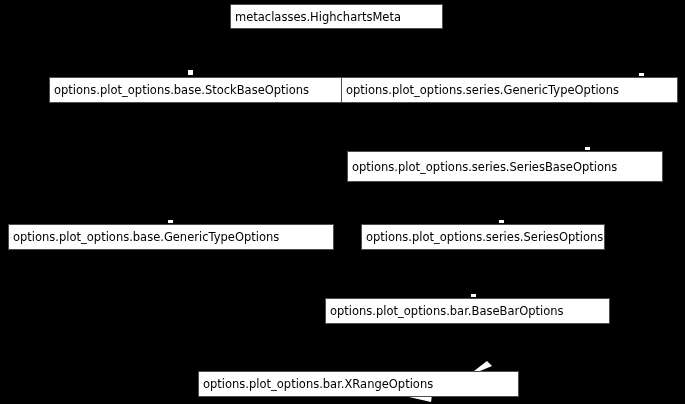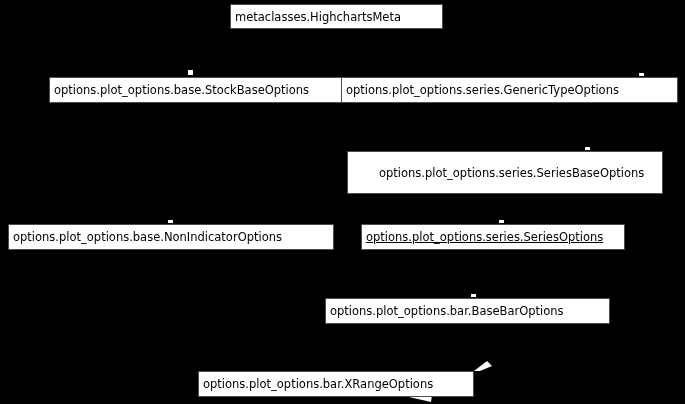--- a/index.html
+++ b/index.html
@@ -75,33 +75,33 @@
   </div>
 
   <div class="node" style="left:5px;   top:77px;  width:311px; height:26px;margin-left:44px;">
     <span>options.plot_options.base.StockBaseOptions</span>
   </div>
 
   <div class="node" style="left:341px; top:77px;  width:337px; height:26px;">
     <span>options.plot_options.series.GenericTypeOptions</span>
   </div>
 
-  <div class="node" style="left:347px; top:151px; width:316px; height:43px;padding-left:27px;">
+  <div class="node" style="left:347px; top:151px; width:316px; height:31px;">
     <span>options.plot_options.series.SeriesBaseOptions</span>
   </div>
 
   <div class="node" style="left:8px;   top:224px; width:326px; height:26px;">
-    <span>options.plot_options.base.NonIndicatorOptions</span>
+    <span>options.plot_options.base.GenericTypeOptions</span>
   </div>
 
-  <div class="node" style="left:361px; top:224px; width:264px; height:26px;text-decoration:underline;">
+  <div class="node" style="left:361px; top:224px; width:244px; height:26px;">
     <span>options.plot_options.series.SeriesOptions</span>
   </div>
 
   <div class="node" style="left:325px; top:298px; width:285px; height:26px;">
     <span>options.plot_options.bar.BaseBarOptions</span>
   </div>
 
-  <div class="node" style="left:198px; top:371px; width:276px; height:26px;">
+  <div class="node" style="left:198px; top:371px; width:321px; height:26px;">
     <span>options.plot_options.bar.XRangeOptions</span>
   </div>
 
 </div>
 
 </body></html>

